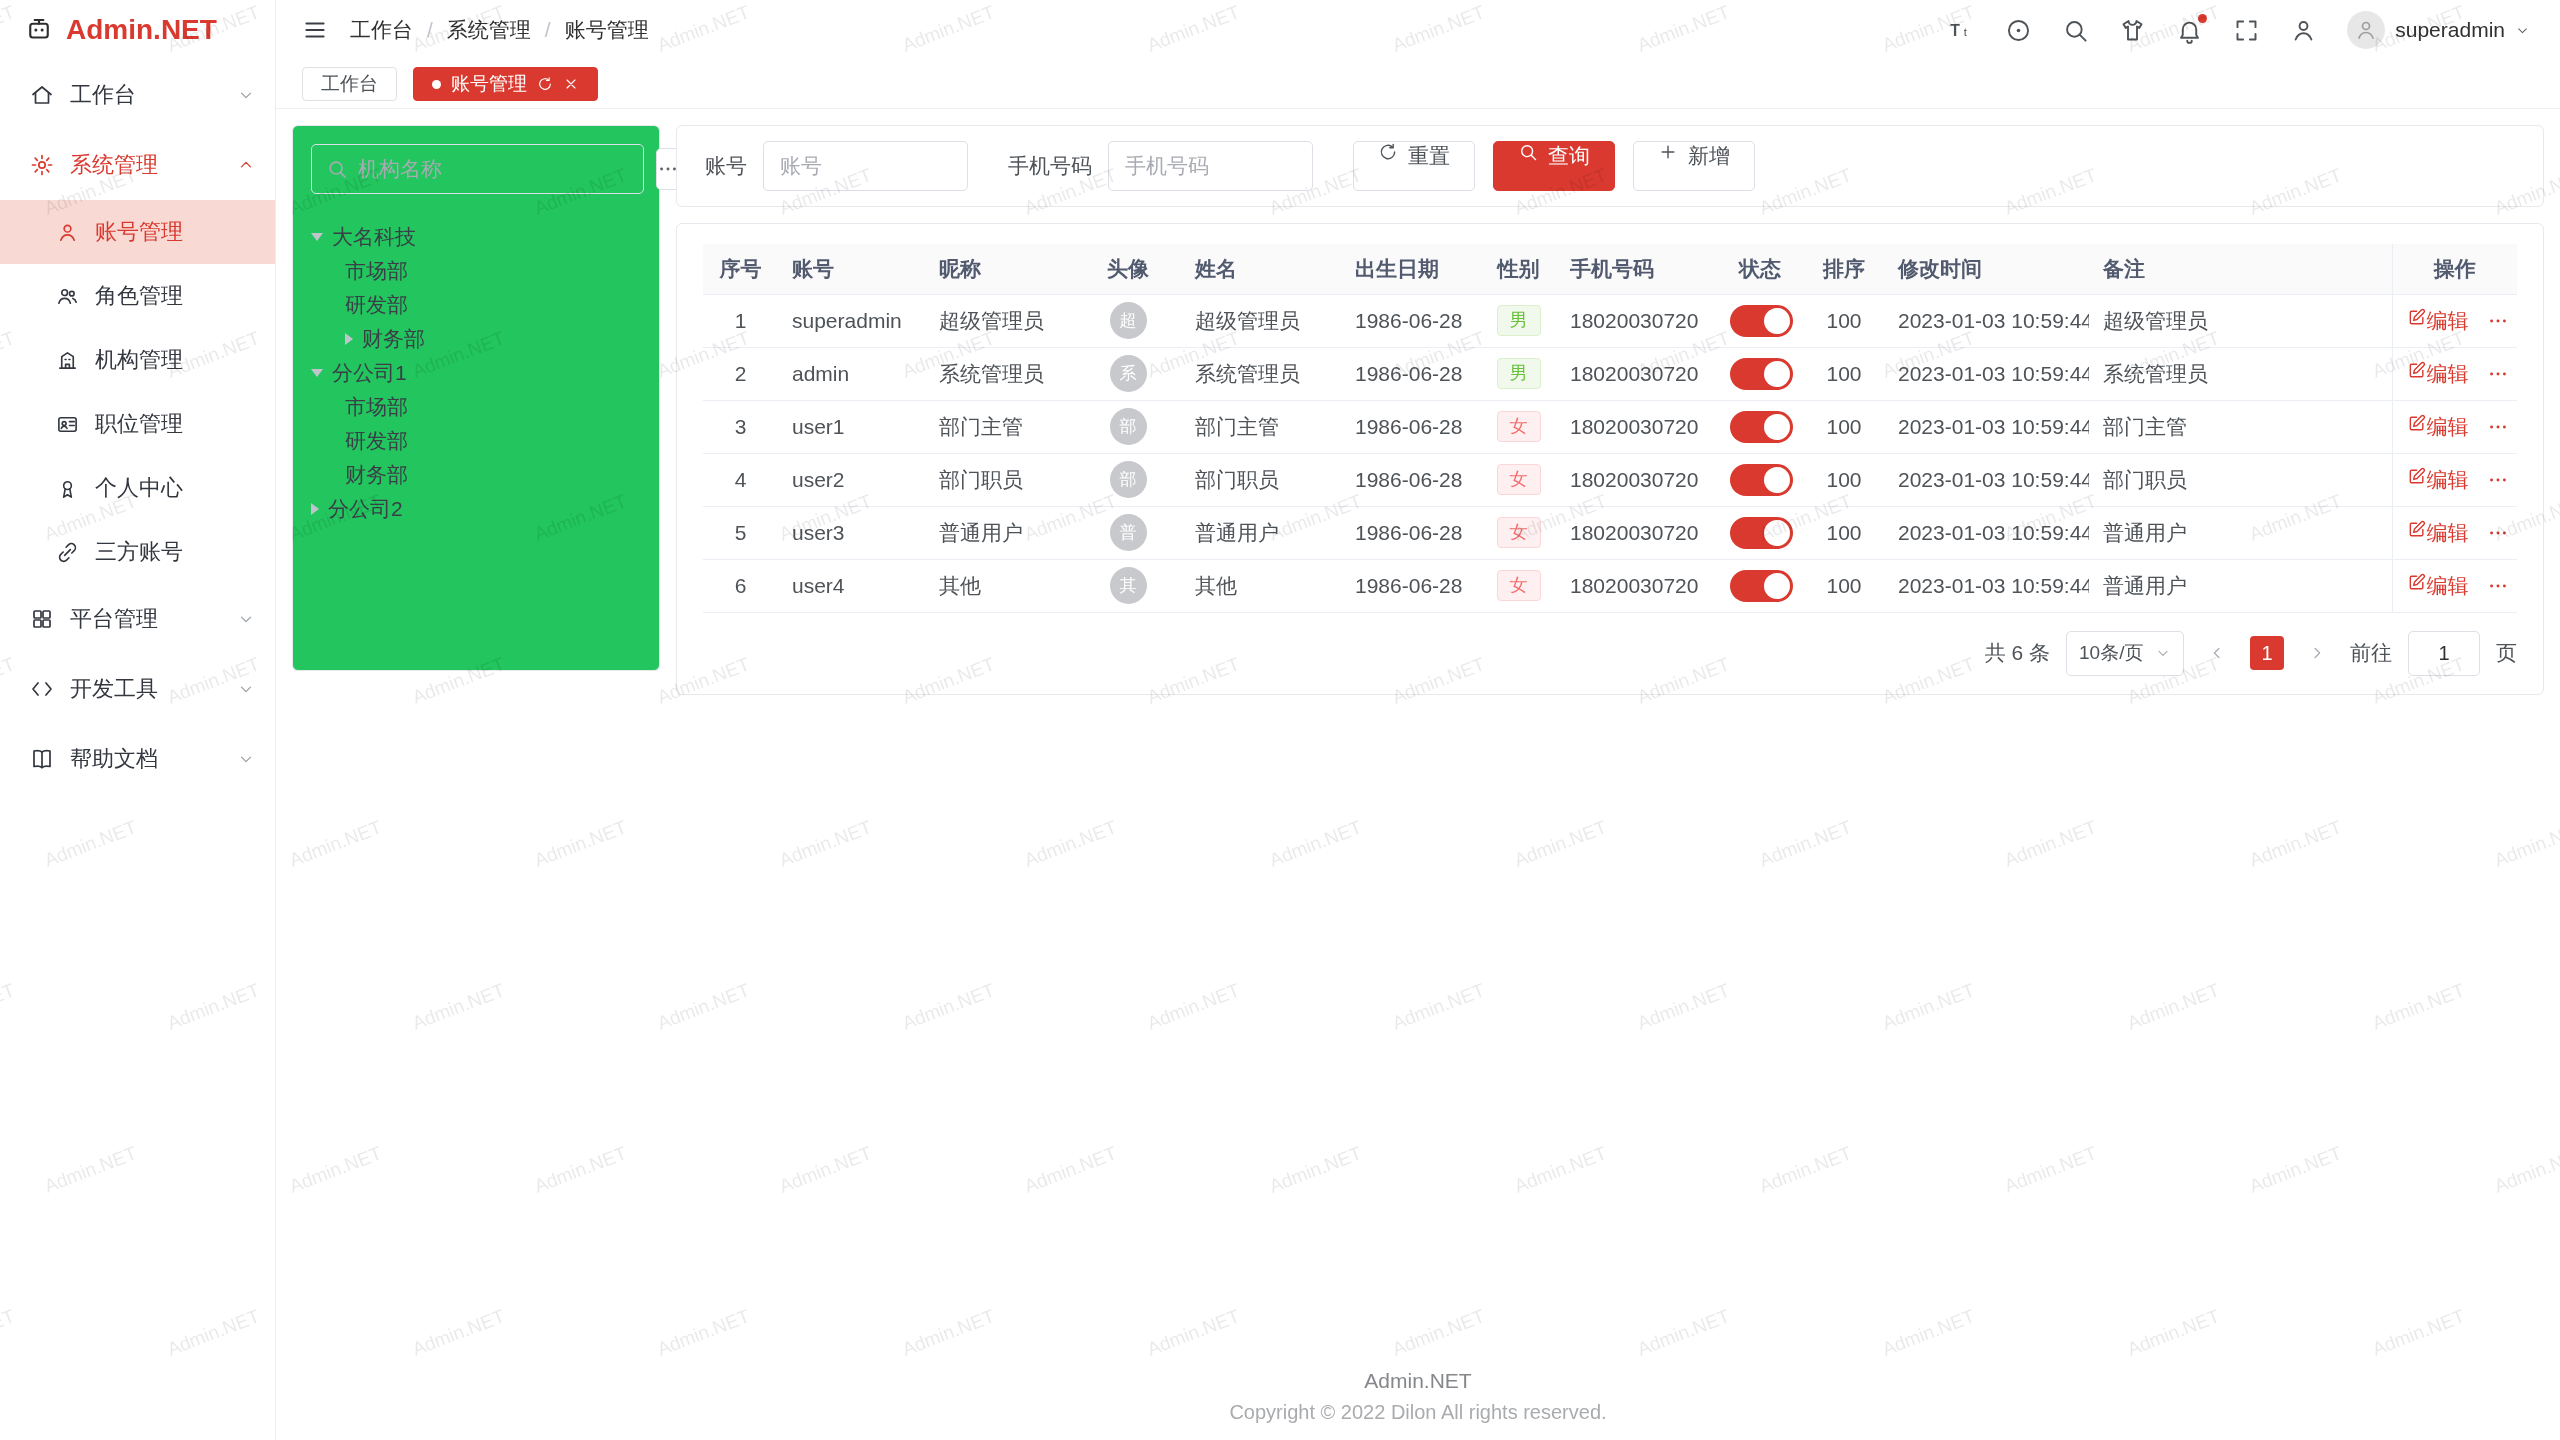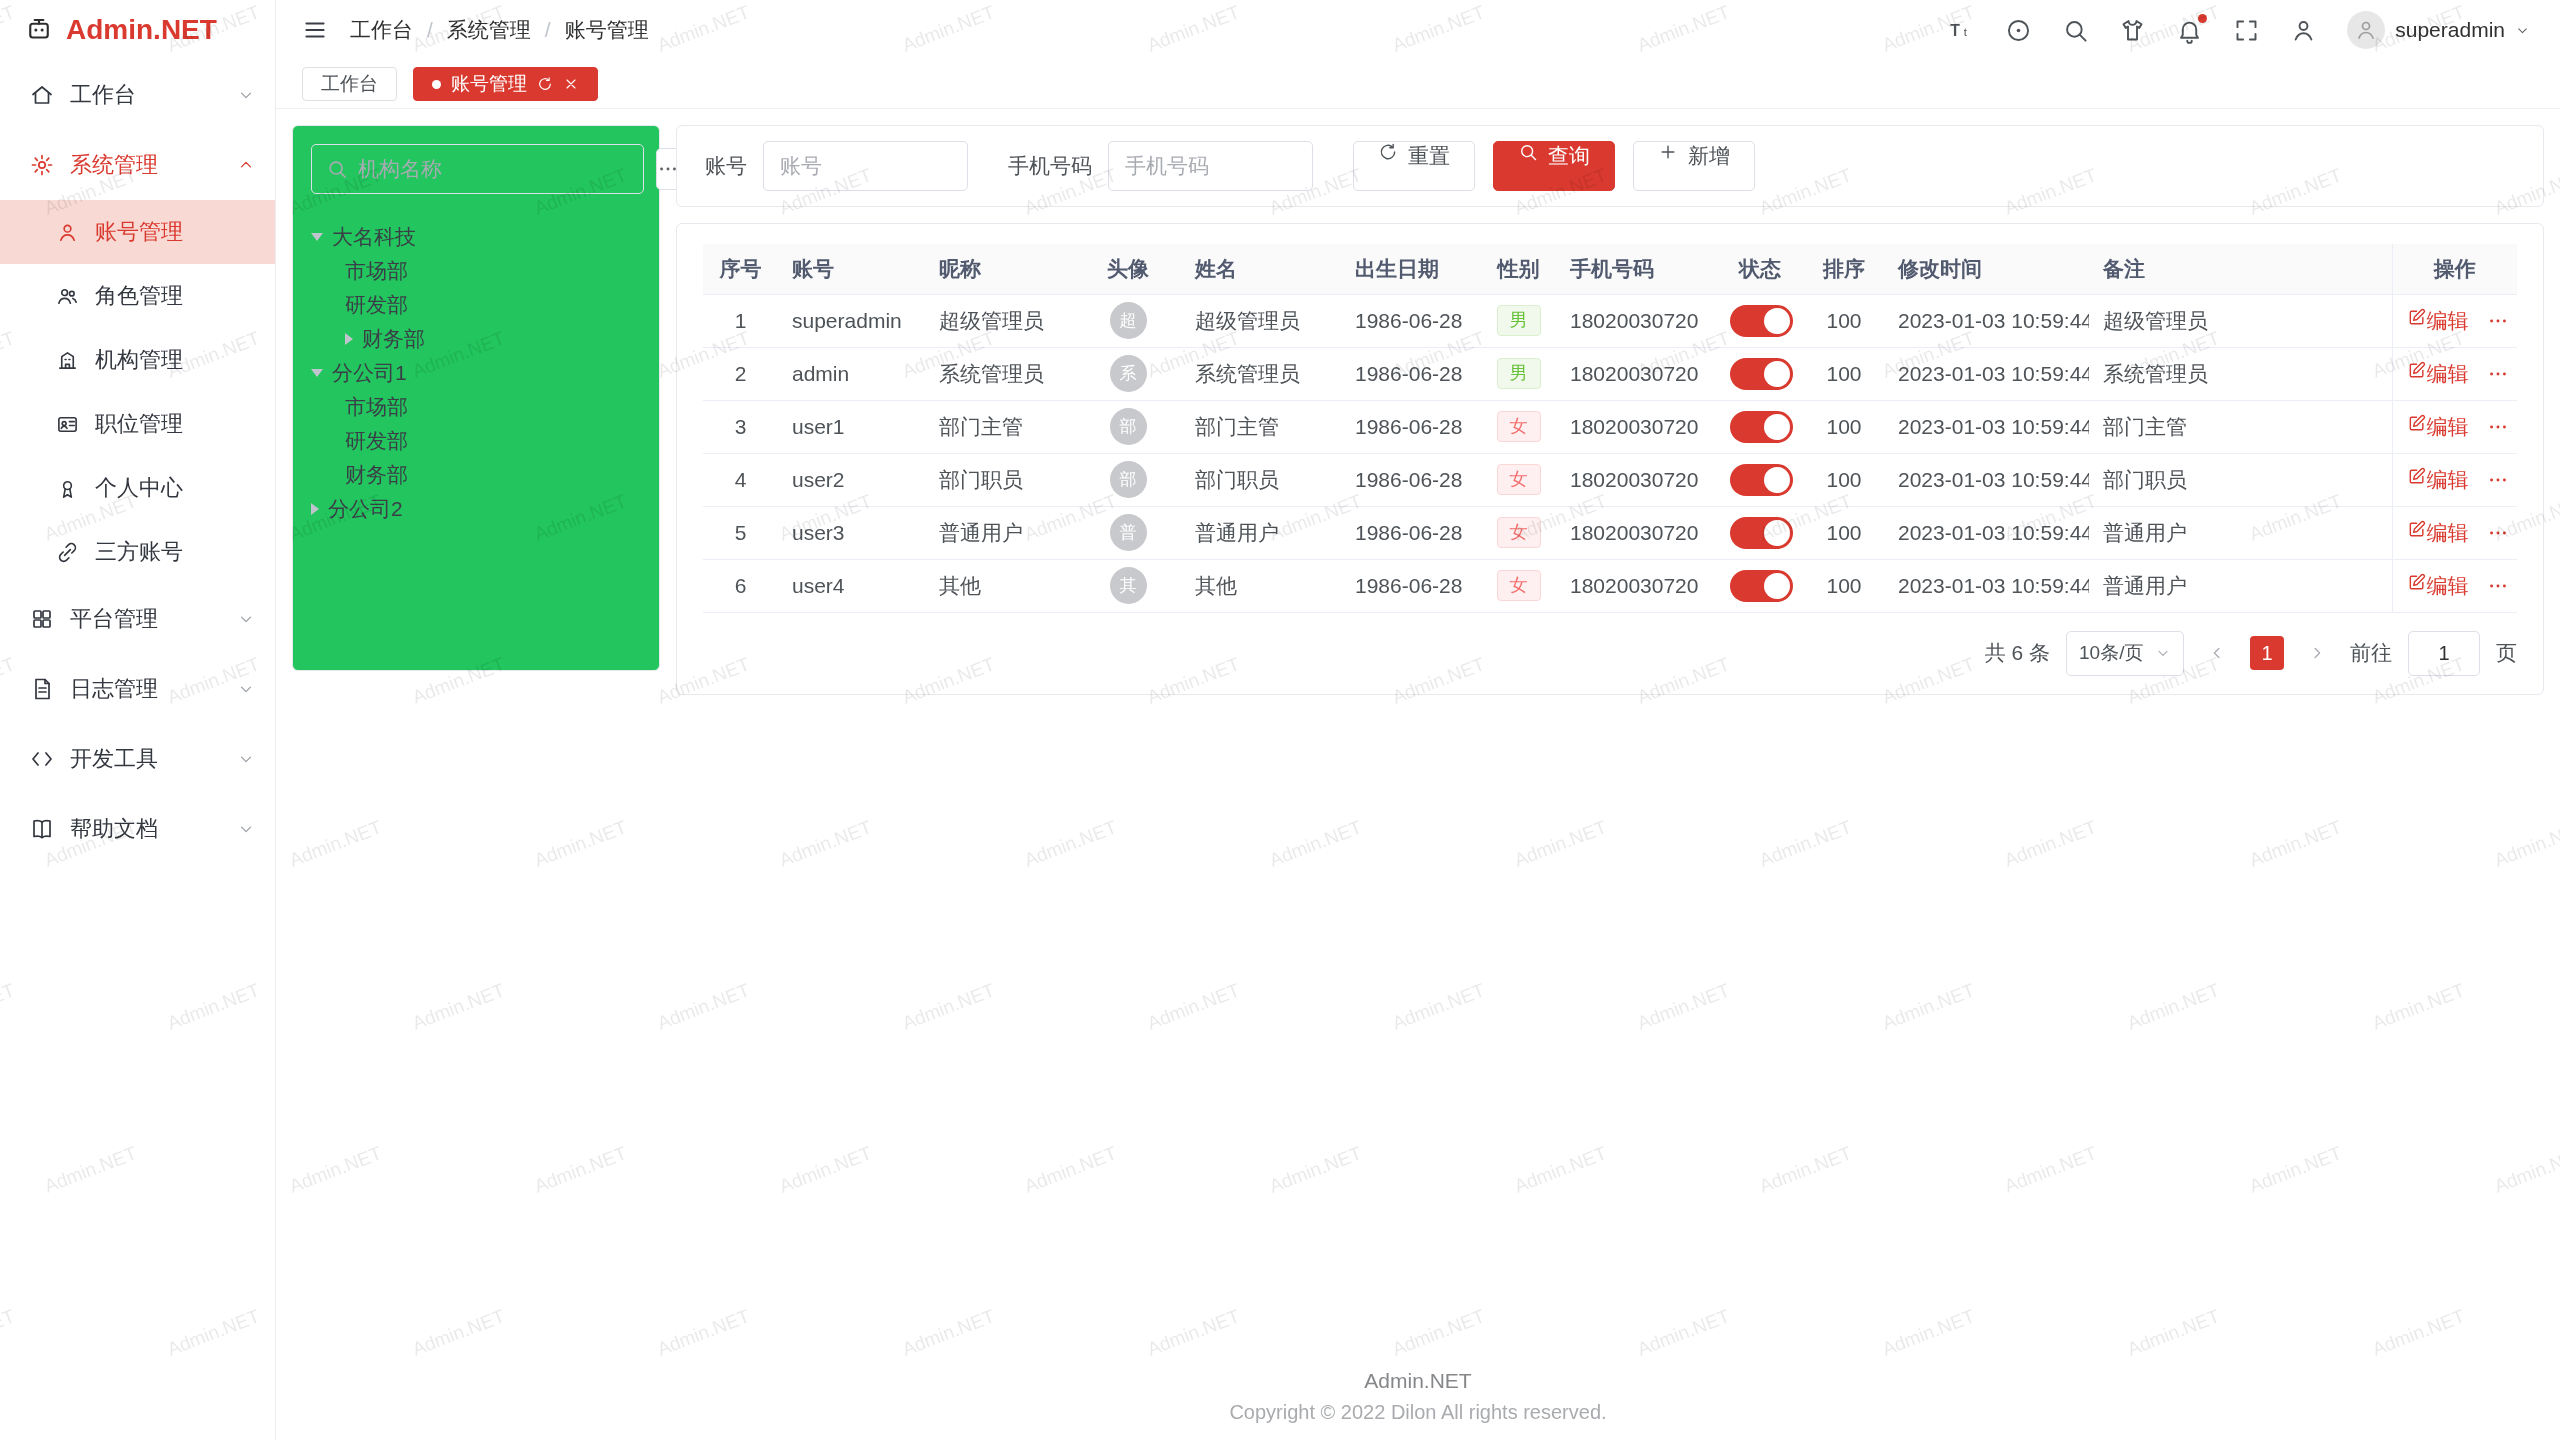--- a/index.html
+++ b/index.html
@@ -216,34 +216,20 @@
         <div class="menu-item">
           <span class="mi-icon ic">
             <svg viewBox="0 0 24 24" fill="none" stroke="currentColor" stroke-width="1.7" stroke-linecap="round" stroke-linejoin="round">
               <rect x="4" y="4" width="7" height="7" rx="1"></rect>
               <rect x="13" y="4" width="7" height="7" rx="1"></rect>
               <rect x="4" y="13" width="7" height="7" rx="1"></rect>
               <rect x="13" y="13" width="7" height="7" rx="1"></rect>
             </svg>
           </span>
           <span class="mi-label">平台管理</span>
-          <span class="mi-chev ic">
-            <svg viewBox="0 0 24 24" fill="none" stroke="currentColor" stroke-width="1.7" stroke-linecap="round" stroke-linejoin="round">
-              <path d="M6 9.5l6 6 6-6"></path>
-            </svg>
-          </span>
-        </div>
-        <div class="menu-item">
-          <span class="mi-icon ic">
-            <svg viewBox="0 0 24 24" fill="none" stroke="currentColor" stroke-width="1.7" stroke-linecap="round" stroke-linejoin="round">
-              <path d="M6 2.5h9l4 4V21.5H6Z"></path>
-              <path d="M15 2.5v4h4M9 11h7M9 15h7"></path>
-            </svg>
-          </span>
-          <span class="mi-label">日志管理</span>
           <span class="mi-chev ic">
             <svg viewBox="0 0 24 24" fill="none" stroke="currentColor" stroke-width="1.7" stroke-linecap="round" stroke-linejoin="round">
               <path d="M6 9.5l6 6 6-6"></path>
             </svg>
           </span>
         </div>
         <div class="menu-item">
           <span class="mi-icon ic">
             <svg viewBox="0 0 24 24" fill="none" stroke="currentColor" stroke-width="1.7" stroke-linecap="round" stroke-linejoin="round">
               <path d="M8 6 3 12l5 6M16 6l5 6-5 6"></path>

